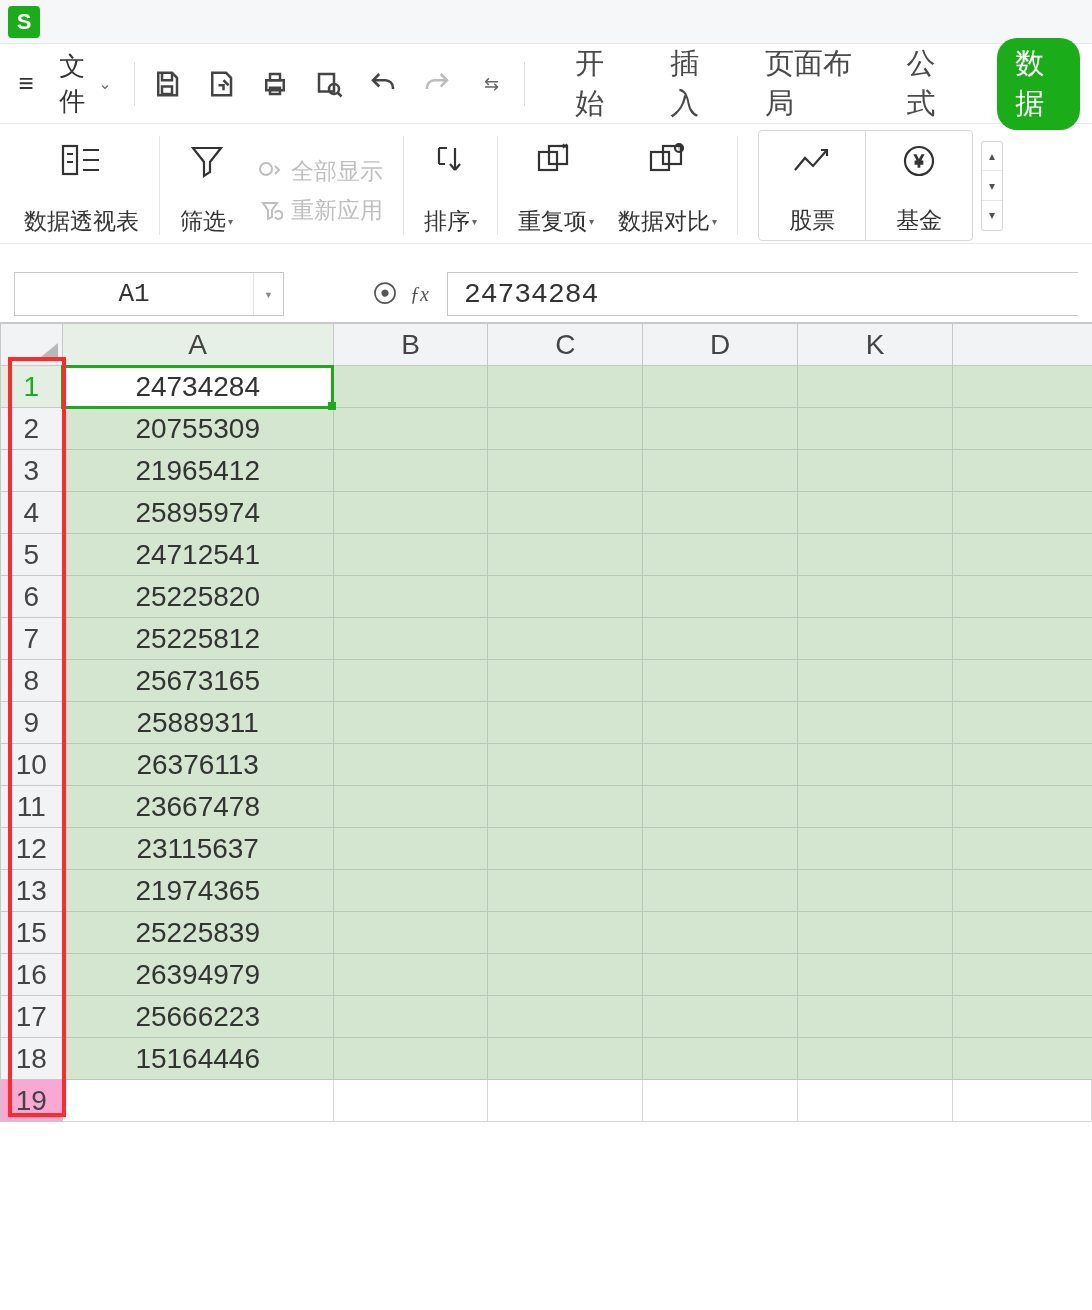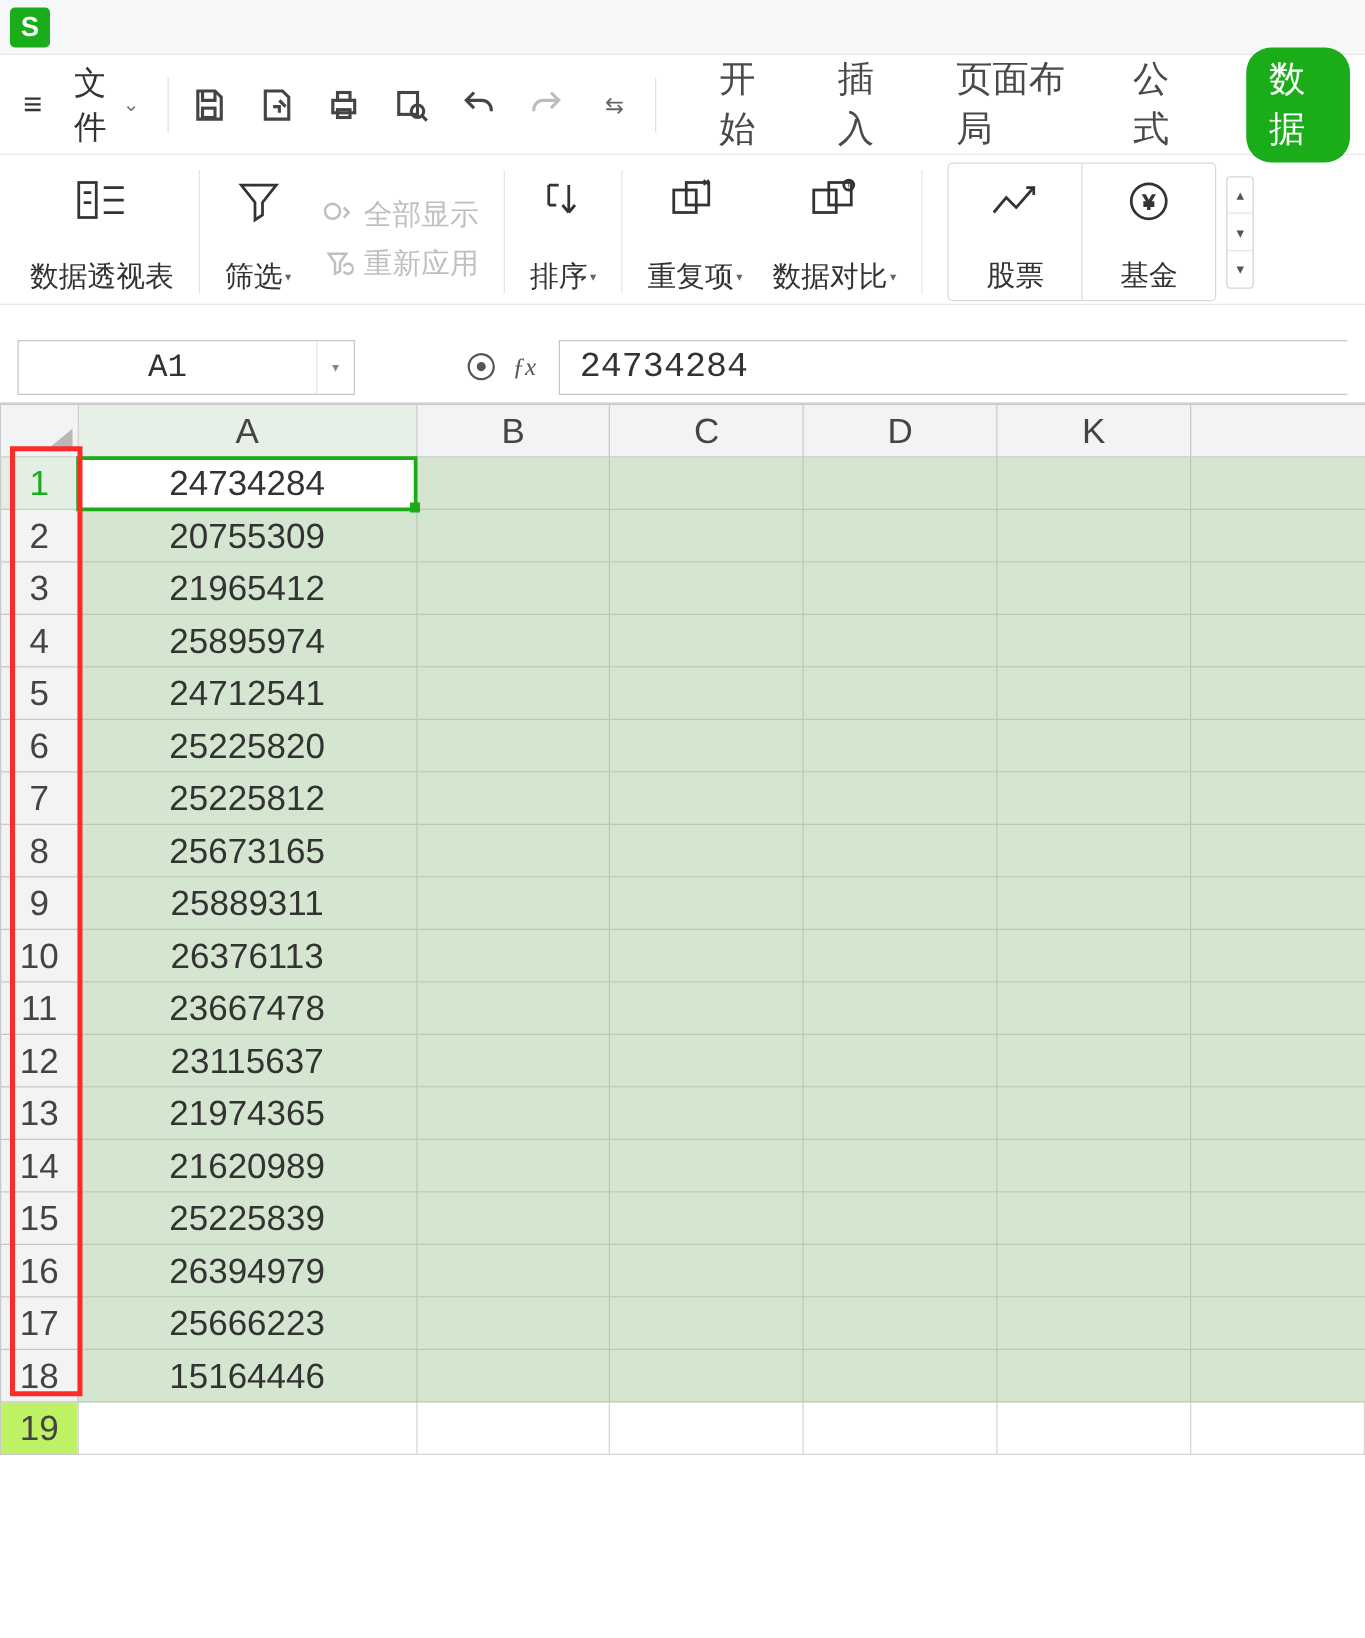--- a/index.html
+++ b/index.html
@@ -67,21 +67,21 @@
   th.colh.D { width:156px; }
   th.colh.K { width:156px; }
   th.colh.pad { width:140px; border-right:none; }
   td.rowh { background:#f2f3f4; border:1px solid #c8c8c8; text-align:center; font-size:28px; color:#444; height:42px; width:62px; }
   td.cell { border:1px solid #b8c9b8; background:#d4e5d0; height:42px; font-size:28px; padding:0 10px; }
   td.cell.A { text-align:center; font-family:Arial,sans-serif; }
   td.cell.pad { border-right:none; }
   tr.selected td.cell.A { outline:3px solid #1aad19; outline-offset:-2px; background:#fff; position:relative; }
   tr.selected td.cell.A::after { content:""; position:absolute; right:-3px; bottom:-3px; width:8px; height:8px; background:#1aad19; }
   tr.selected td.rowh { background:#e4efe4; color:#1aad19; }
-  tr.nonhl td.rowh { background:#bef264; }
+  tr.nonhl td.rowh { background:#f9a8d4; }
   tr.nonhl td.cell { background:#fff; border:1px solid #d5d5d5; }
   tr.nonhl td.cell.A { text-align:left; }
 
   .red-box-v { position:absolute; left:8px; top:357px; width:58px; height:760px; border:4px solid #ff2a2a; pointer-events:none; }
   .pos-rel { position:relative; }
 </style>
 </head>
 <body class="pos-rel">
 
 <div class="titlebar">
@@ -398,29 +398,20 @@
         <tr class="">
           <td class="rowh">13</td>
           <td class="cell A">21974365</td>
           <td class="cell B"></td>
           <td class="cell C"></td>
           <td class="cell D"></td>
           <td class="cell K"></td>
           <td class="cell pad"></td>
         </tr>
         <tr class="">
-          <td class="rowh">14</td>
-          <td class="cell A">21620989</td>
-          <td class="cell B"></td>
-          <td class="cell C"></td>
-          <td class="cell D"></td>
-          <td class="cell K"></td>
-          <td class="cell pad"></td>
-        </tr>
-        <tr class="">
           <td class="rowh">15</td>
           <td class="cell A">25225839</td>
           <td class="cell B"></td>
           <td class="cell C"></td>
           <td class="cell D"></td>
           <td class="cell K"></td>
           <td class="cell pad"></td>
         </tr>
         <tr class="">
           <td class="rowh">16</td>

